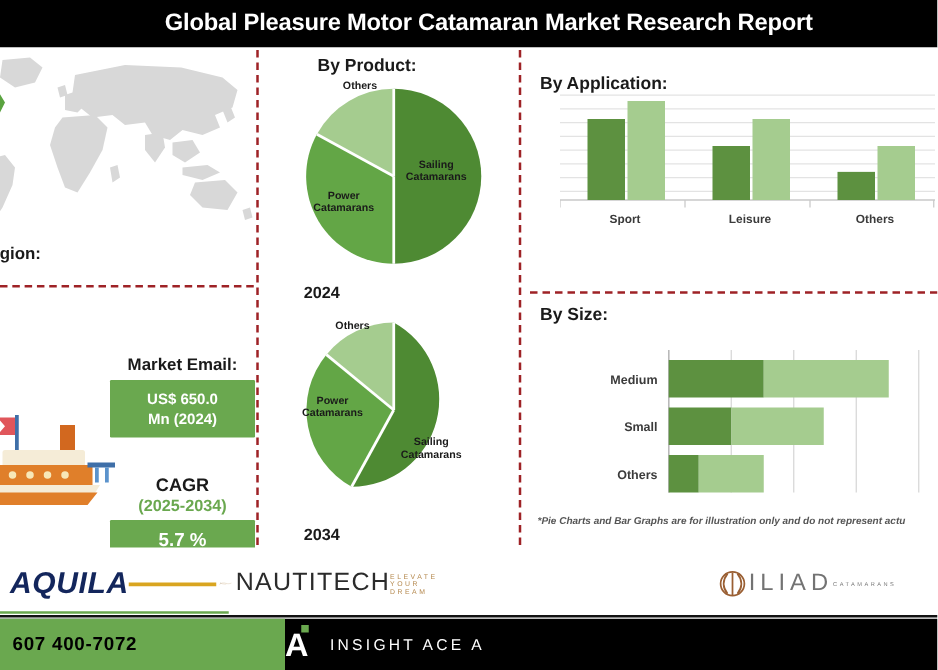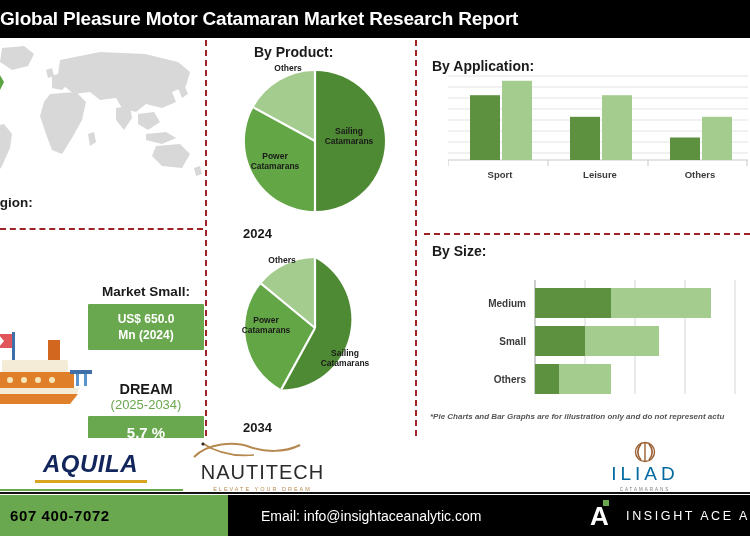--- a/index.html
+++ b/index.html
@@ -7,21 +7,21 @@
     width: 750px; height: 536px;
     background: #ffffff;
     font-family: "Liberation Sans", sans-serif;
     overflow: hidden;
   }
   .page { position: relative; width: 750px; height: 536px; background:#fff; }
 
   
   .titlebar {
     position: absolute; left: 0; top: 0; width: 750px; height: 38px;
-    background: #000000; display: flex; align-items: center; justify-content: flex-start;
+    background: #000000; display: flex; align-items: center; justify-content: center; padding-left: 32px;
   }
   .titlebar .title {
     color: #ffffff; font-size: 19px; font-weight: bold;
     letter-spacing: -0.2px; white-space: nowrap;
   }
 
   
   .body-area { position:absolute; left:0; top:38px; width:750px; height:400px; background:#fff; }
 
   
@@ -45,21 +45,21 @@
   .boat svg { display:block; width:100%; height:100%; }
 
   .ms-block { position:absolute; left:88px; top:246px; width:116px; text-align:center; }
   .ms-title { font-size:13.5px; font-weight:bold; color:#1a1a1a; margin-bottom:5px; }
   .greenbox {
     background:#6aa84f; color:#ffffff; font-weight:bold; font-size:12px;
     padding:7px 4px; line-height:1.35; border-radius:1px;
   }
   .cagr-block { position:absolute; left:88px; top:343px; width:116px; text-align:center; }
   .cagr-title { font-size:14.5px; font-weight:bold; color:#1a1a1a; }
-  .cagr-years { font-size:13px; font-weight:normal; color:#6aa84f; margin-bottom:4px; }
+  .cagr-years { font-size:13px; font-weight:bold; color:#6aa84f; margin-bottom:4px; }
   .cagr-val { font-size:15px; font-weight:bold; }
 
   
   .midcol { position:absolute; left:210px; top:0; width:205px; height:400px; }
   .sec-head {
     font-size:14px; font-weight:bold; color:#1a1a1a;
   }
   .pie-wrap { position:absolute; }
   .pie-wrap svg { display:block; }
   .pie-year { position:absolute; font-size:13px; font-weight:bold; color:#1a1a1a; }
@@ -72,28 +72,28 @@
   .rightcol { position:absolute; left:420px; top:0; width:330px; height:400px; }
   .chart-box { position:absolute; }
   .chart-box svg { display:block; }
   .foot-note {
     position:absolute; left:10px; top:374px; width:330px;
     font-size:8px; font-style:italic; font-weight:bold; color:#555; white-space:nowrap;
   }
 
   
   .logos { position:absolute; left:0; top:438px; width:750px; height:57px; background:#fff; }
-  .logo { position:absolute; top:0; height:57px; display:flex; flex-direction:column;
+  .logo { position:absolute; top:0; height:57px; display:flex; flex-direction:row;
           align-items:center; justify-content:center; }
   .logo-aquila-txt { font-size:24px; font-weight:bold; color:#13265c; letter-spacing:0.5px; font-style:italic; }
   .logo-aquila-bar { width:112px; height:3px; background:#d9a520; margin-top:2px; }
   .logo-naut-txt { font-size:20px; color:#2b2b2b; letter-spacing:1px; }
   .logo-naut-sub { font-size:5.5px; color:#b5894f; letter-spacing:2px; margin-top:2px; }
   .logo-lagoon-txt { font-size:19px; color:#8d8d8d; letter-spacing:6px; }
-  .logo-iliad-txt { font-size:19px; color:#0369a1; letter-spacing:4px; }
+  .logo-iliad-txt { font-size:19px; color:#737373; letter-spacing:4px; }
   .logo-iliad-sub { font-size:4.5px; color:#7a7a7a; letter-spacing:2px; margin-top:2px; }
 
   
   .footer { position:absolute; left:0; top:495px; width:750px; height:41px; background:#000; display:flex; align-items:stretch; }
   .f-phone {
     width:228px; background:#6aa84f; color:#000; display:flex; align-items:center;
     padding-left:10px; font-size:15px; font-weight:bold; letter-spacing:0.6px; white-space:nowrap;
   }
   .f-email {
     flex:1; color:#fff; display:flex; align-items:center; padding-left:33px;
@@ -192,29 +192,29 @@
           <rect x="78" y="54" width="22" height="4" fill="#3f6fa8"></rect>
           <rect x="84" y="58" width="3" height="12" fill="#5b93cc"></rect>
           <rect x="92" y="58" width="3" height="12" fill="#5b93cc"></rect>
 
           <path d="M0 72 L88 72 L78 88 L8 88 Z" fill="#f5ecd7"></path>
           <path d="M0 78 L86 78 L78 88 L8 88 Z" fill="#e07f2a"></path>
         </svg>
       </div>
 
       <div class="ms-block">
-        <div class="ms-title">Market Small:</div>
+        <div class="ms-title">Market Email:</div>
         <div class="greenbox">
           <div>US$ 650.0</div>
           <div>Mn (2024)</div>
         </div>
       </div>
 
       <div class="cagr-block">
-        <div class="cagr-title">DREAM</div>
+        <div class="cagr-title">CAGR</div>
         <div class="cagr-years">(2025-2034)</div>
         <div class="greenbox cagr-val">5.7 %</div>
       </div>
     </div>
 
     <div class="midcol">
       <div class="sec-head" style="position:absolute; left:8px; top:6px;margin-left:36px;">By Product:</div>
 
       <div class="pie-wrap" style="left:30px; top:28px;">
         <svg width="150" height="150" viewBox="0 0 150 150" xmlns="http://www.w3.org/2000/svg">
@@ -375,21 +375,20 @@
       <div class="logo-iliad-txt">ILIAD</div>
       <div class="logo-iliad-sub">CATAMARANS</div>
     </div>
   </div>
 
   <div class="greenline"></div>
   <div class="thinline"></div>
 
   <div class="footer">
     <div class="f-phone">607 400-7072</div>
-    <div class="f-email">Email: info@insightaceanalytic.com</div>
     <div class="f-brand">
       <div class="f-mark">
         <div class="f-mark-a">A</div>
         <div class="f-mark-sq"></div>
       </div>
       <div class="f-brandtxt">INSIGHT ACE A</div>
     </div>
   </div>
 </div>
 

